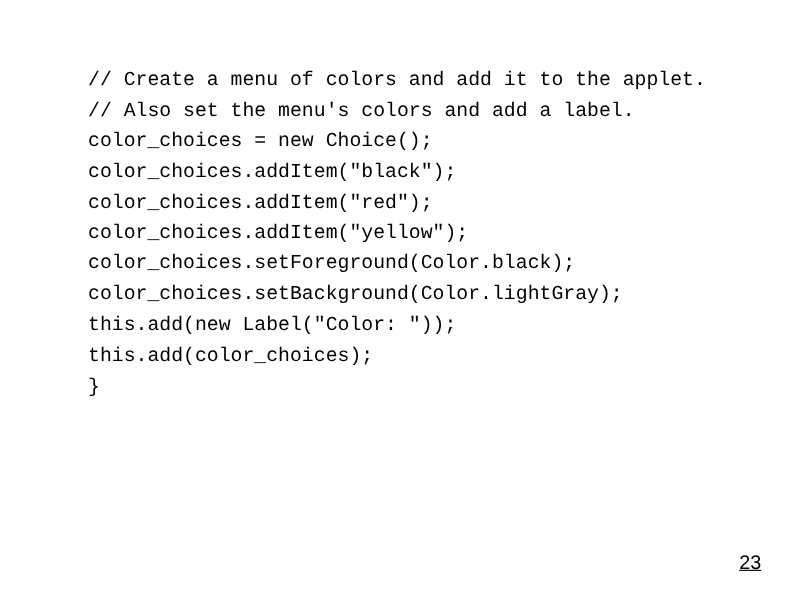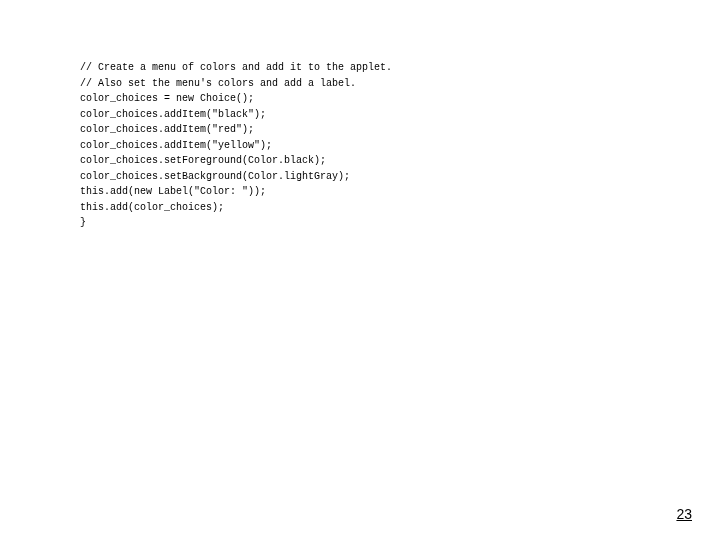--- a/index.html
+++ b/index.html
@@ -14,32 +14,32 @@
       background-color: #ffffff;
       font-family: 'Courier New', Courier, monospace;
       position: relative;
       overflow: hidden;
     }
 
     .code-block {
       position: absolute;
       top: 60px;
       left: 80px;
-      font-size: 10px;
+      font-size: 18px;
       line-height: 1.55;
       color: #000000;
       white-space: pre;
     }
 
     .page-number {
       position: absolute;
       bottom: 18px;
       right: 28px;
       font-family: Arial, sans-serif;
-      font-size: 14px;
+      font-size: 18px;
       color: #000000;
       text-decoration: underline;
     }
   </style>
 </head>
 <body>
 
 <div class="code-block">// Create a menu of colors and add it to the applet.
 // Also set the menu's colors and add a label.
 color_choices = new Choice();

